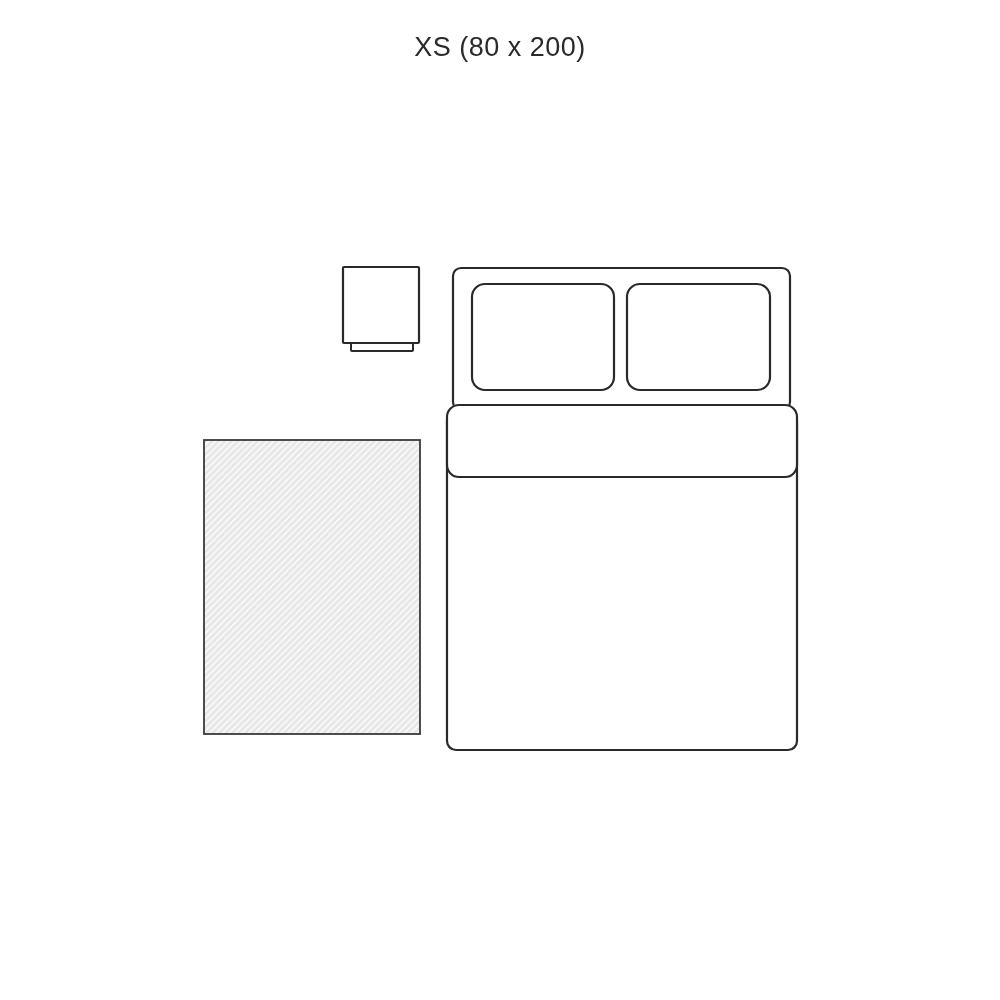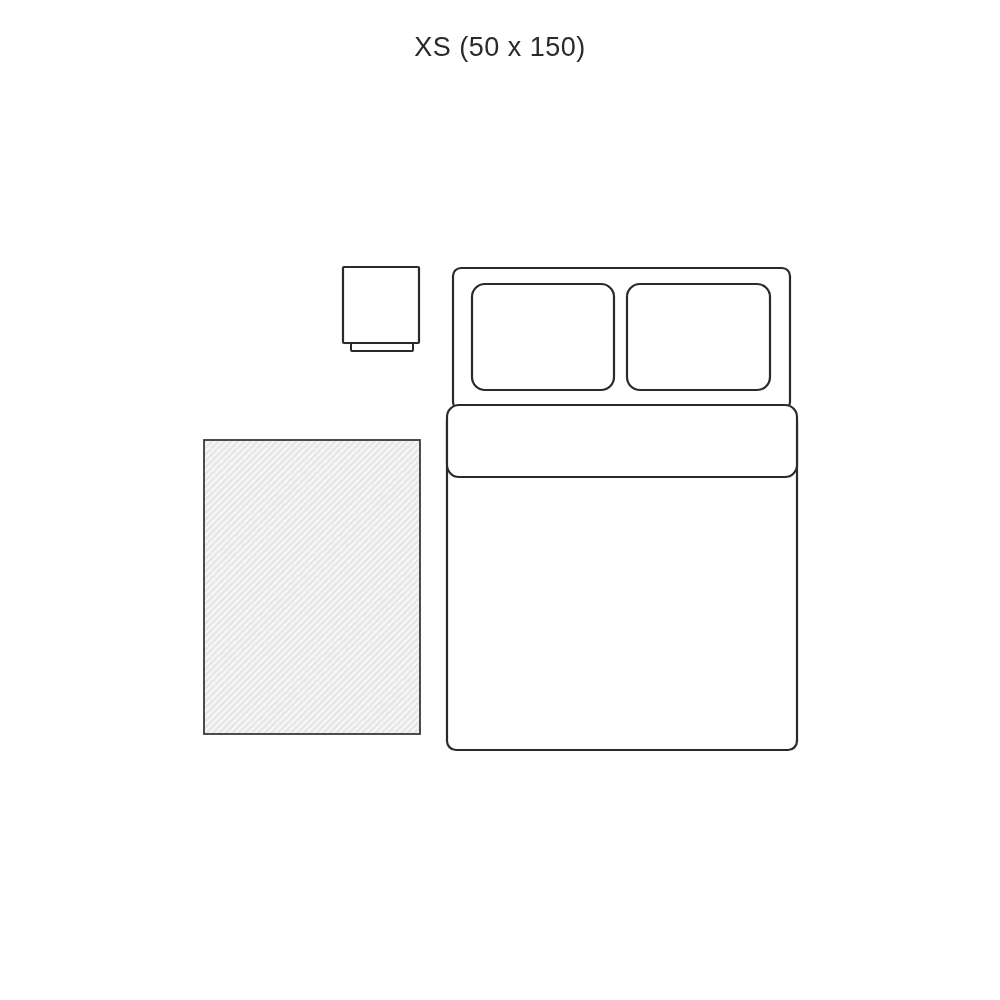--- a/index.html
+++ b/index.html
@@ -30,21 +30,21 @@
     position: absolute;
     top: 0;
     left: 0;
   }
 </style>
 </head>
 <body>
 
 <div class="canvas">
 
-  <div class="title">XS (50 x 150)</div>
+  <div class="title">XS (80 x 200)</div>
 
   <svg class="diagram" width="1000" height="1000" viewBox="0 0 1000 1000">
 
     <defs>
       <pattern id="rugHatch" width="6.5" height="6.5" patternUnits="userSpaceOnUse">
         <rect width="6.5" height="6.5" fill="#e7e7e7"></rect>
         <path d="M-1.6,1.6 L1.6,-1.6 M0,6.5 L6.5,0 M4.9,8.1 L8.1,4.9" fill="none" stroke-width="1.7" stroke-linecap="square" stroke="#fbfbfb"></path>
       </pattern>
     </defs>
 

